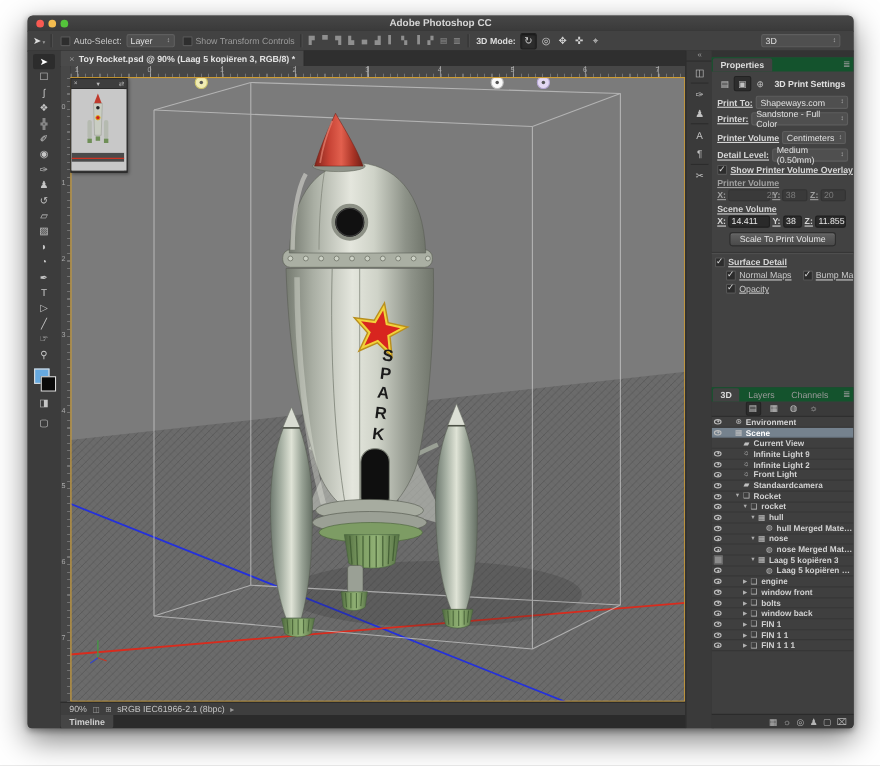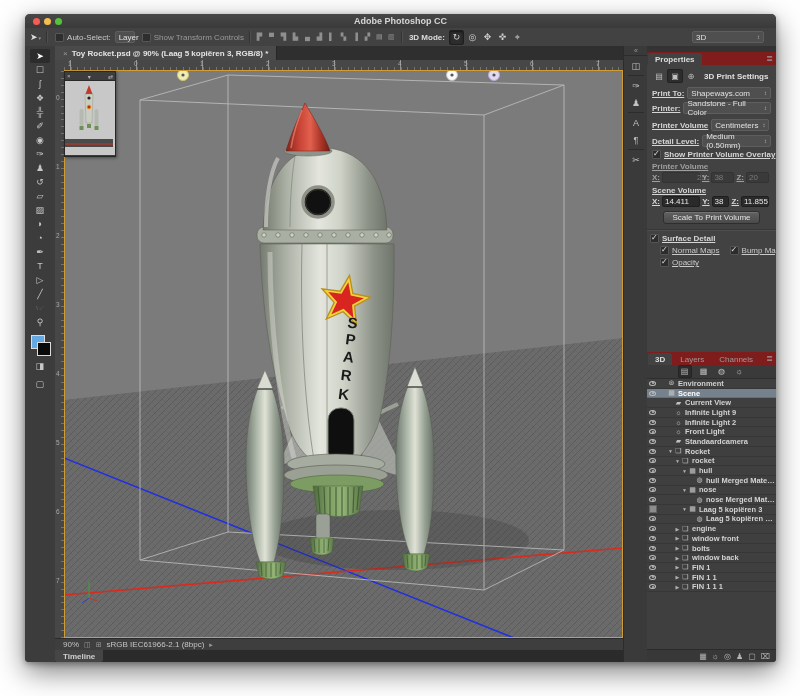--- a/index.html
+++ b/index.html
@@ -17,21 +17,21 @@
     display:flex;align-items:center;font-size:8px;color:#c9c9c9;}
   .tool-current{margin-left:5px;color:#ddd;font-size:9px;}
   .tool-current .caret{font-size:5px;color:#999;margin-left:1px;}
   .sep{width:1px;height:12px;background:#333;box-shadow:1px 0 0 #4f4f4f;margin:0 5px;}
   .chk{display:flex;align-items:center;gap:3px;margin-left:3px;white-space:nowrap;}
   .chk.dim span:last-child{color:#9a9a9a;}
   .box{width:7px;height:7px;background:#2e2e2e;border:1px solid #565656;border-radius:1px;display:inline-block;}
   .dd{display:inline-flex;align-items:center;justify-content:space-between;background:#4f4f4f;border:1px solid #5e5e5e;
     border-radius:2px;height:12px;font-size:8px;color:#e0e0e0;padding:0 3px;box-sizing:border-box;}
   .dd .ud{font-size:6px;color:#b5b5b5;margin-left:4px;}
-  .dd.small{width:20px;margin:0 4px;}
+  .dd.small{width:44px;margin:0 4px;}
   .aligns{display:flex;gap:3px;opacity:.55;font-size:7px;color:#cfcfcf;}
   .aligns span{width:9px;text-align:center;}
   .mode-label{font-weight:bold;color:#ddd;margin:0 4px 0 2px;white-space:nowrap;}
   .modes{display:flex;gap:2px;align-items:center;}
   .mode{width:13px;height:13px;display:flex;align-items:center;justify-content:center;color:#cfcfcf;font-size:9px;border-radius:2px;}
   .mode.sel{background:#2d2d2d;border:1px solid #1f1f1f;box-shadow:inset 0 1px 2px rgba(0,0,0,.5);}
   .spacer{flex:1;}
   .dd.ws{width:72px;margin-right:12px;}
   
   .toolbar{position:absolute;left:0;top:32px;width:30px;height:616px;background:#3c3c3c;border-right:1px solid #2c2c2c;}
@@ -74,21 +74,21 @@
   .ttab{background:#454545;color:#cfcfcf;font-size:8px;font-weight:bold;padding:0 8px;display:flex;align-items:center;border-radius:0 0 2px 2px;}
   
   .iconstrip{position:absolute;left:598px;top:32px;width:24px;height:616px;background:#3a3a3a;border-left:1px solid #2c2c2c;border-right:1px solid #2c2c2c;}
   .expander{height:9px;text-align:center;color:#9a9a9a;font-size:7px;line-height:9px;border-bottom:1px solid #2c2c2c;}
   .cicon{width:16px;height:15px;margin:2px auto;display:flex;align-items:center;justify-content:center;color:#c2c2c2;font-size:9px;}
   .cicon.grp{border-top:1px solid #2c2c2c;padding-top:2px;}
   
   .rightcol{position:absolute;left:622px;top:32px;width:129px;height:616px;background:#333;}
   .propspanel{position:absolute;left:0;top:0;width:100%;height:306px;background:#424242;}
   .panel-top{height:6px;background:#333;}
-  .ptabbar{height:13px;background:#7f1d1d;display:flex;align-items:flex-end;position:relative;}
+  .ptabbar{height:13px;background:#14532d;display:flex;align-items:flex-end;position:relative;}
   .ptab{background:#424242;padding:2px 7px 1px;font-size:8px;font-weight:bold;color:#ddd;border-radius:2px 2px 0 0;margin-left:1px;}
   .ptab.inactive{background:transparent;color:#9a9a9a;font-weight:normal;}
   .pmenu{position:absolute;right:3px;top:2px;color:#9a9a9a;font-size:8px;}
   .pcontent{padding:4px 5px 0 5px;font-size:8px;color:#c9c9c9;}
   .prow{display:flex;align-items:center;margin-bottom:3px;}
   .hic{width:14px;height:12px;display:flex;align-items:center;justify-content:center;color:#c2c2c2;font-size:8px;border-radius:2px;margin-right:1px;}
   .hic.sel{background:#2d2d2d;border:1px solid #222;}
   .ptitle{font-weight:bold;color:#e0e0e0;margin-left:5px;}
   .lbl{white-space:nowrap;margin-right:3px;text-decoration:underline;}
   .lbl.b{font-weight:bold;color:#d5d5d5;}

